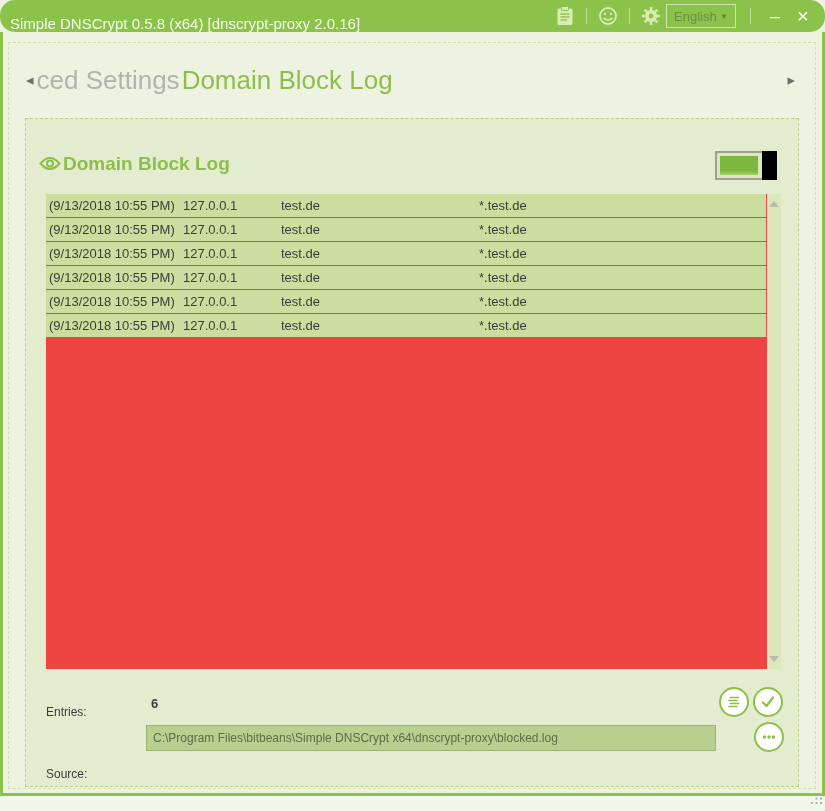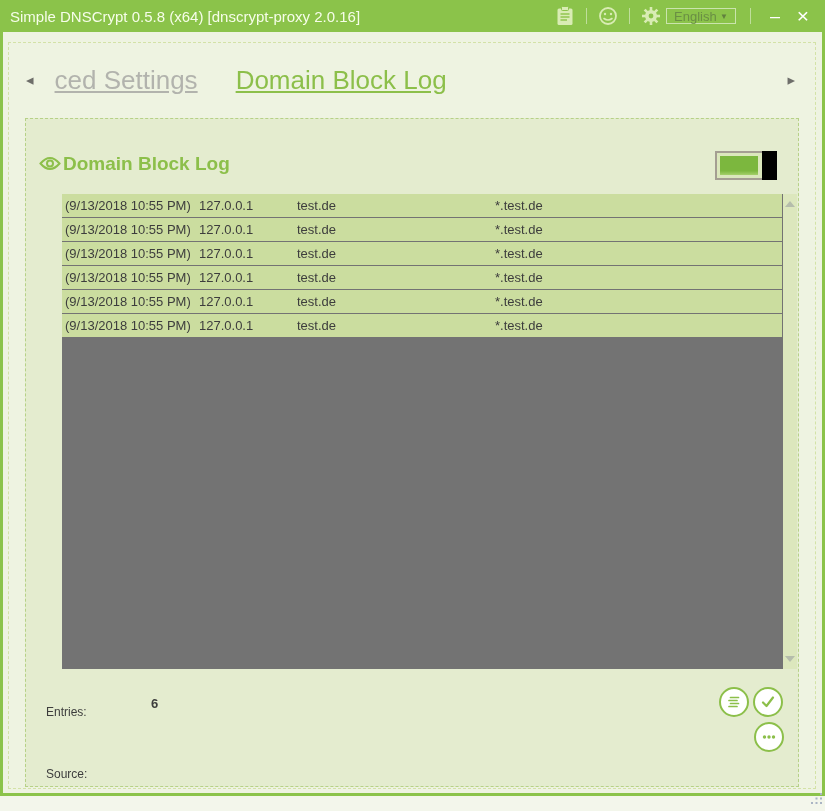--- a/index.html
+++ b/index.html
@@ -1,26 +1,26 @@
 <!DOCTYPE html>
 <html><head>
 <meta charset="utf-8">
 <style>
   * { margin:0; padding:0; box-sizing:border-box; }
   html,body { width:825px; height:811px; font-family:"Liberation Sans", sans-serif; }
   .window { position:relative; width:825px; height:811px; background:#eef3e1; overflow:hidden; }
 
   
   .titlebar { position:absolute; top:0; left:0; width:825px; height:32px;
-    background:#8bc34a; display:flex; align-items:center; }
+    background:#8bc34a; display:flex; align-items:flex-end;border-radius:15px; }
   .win-title { color:#f6fde9; font-size:15px; margin-left:10px; white-space:nowrap; }
   .tb-right { margin-left:auto; display:flex; align-items:center; margin-right:8px; height:100%; }
   .tb-icon { width:22px; height:22px; display:flex; align-items:center; justify-content:center; cursor:pointer; }
   .tb-sep { width:1px; height:16px; background:rgba(255,255,255,0.45); margin:0 10px; }
-  .lang-box { display:flex; align-items:center; justify-content:space-between; width:70px; height:16px;
+  .lang-box { display:flex; align-items:center; justify-content:space-between; width:70px; height:24px;
     border:1px solid rgba(255,255,255,0.55); padding:0 7px; margin:0 4px; cursor:pointer; }
   .lang-box .lang-label { color:#6a8f44; font-size:13px; }
   .lang-box .caret { color:#61813e; font-size:8px; }
   .tb-btn { color:#ffffff; width:28px; height:26px; display:flex; align-items:center; justify-content:center;
     cursor:pointer; font-size:18px; }
   .tb-btn.close { font-size:21px; }
 
   
   .frame-left  { position:absolute; left:0;  top:32px; bottom:18px; width:3px; background:#8bc34a; }
   .frame-right { position:absolute; right:0; top:32px; bottom:18px; width:3px; background:#8bc34a; }
@@ -29,37 +29,37 @@
   .grip { position:absolute; right:2px; bottom:2px; }
 
   .outer-dashed { position:absolute; left:8px; right:9px; top:42px; bottom:22px;
     border:1px dashed #d3e2a6; pointer-events:none; }
 
   
   .tabbar { position:absolute; left:26px; right:26px; top:58px; height:44px;
     display:flex; align-items:center; }
   .tab-arrow { color:#6e6e6a; font-size:15px; cursor:pointer; margin-right:2px; }
   .tab-arrow.right { position:absolute; right:2px; }
-  .tab { font-size:26px; font-weight:400; color:#b2b3ad; margin:0 19px; white-space:nowrap; cursor:pointer;text-decoration:underline; }
+  .tab { font-size:26px; font-weight:400; color:#b2b3ad; margin:0 1px; white-space:nowrap; cursor:pointer; }
   .tab.active { color:#8cbf4a; }
 
   
   .panel { position:absolute; left:25px; top:118px; width:774px; height:669px;
     background:#e4eccf; border:1px dashed #b6d187; }
 
   .eye { position:absolute; left:13px; top:37px; }
   .panel-title { position:absolute; left:37px; top:34px; font-size:19px; font-weight:bold; color:#8cbf4a; }
 
   .toggle { position:absolute; left:689px; top:32px; width:62px; height:29px;
     border:2px solid #a49e92; background:#dbe7bc; padding:2px; cursor:pointer; }
   .toggle-fill { position:absolute; left:3px; top:3px; bottom:3px; right:17px;
     background:linear-gradient(#7cb73e 78%, #a5d06a); }
   .toggle-knob { position:absolute; top:-2px; bottom:-2px; right:-2px; width:15px; background:#000; }
 
-  .listbox { position:absolute; left:36px; top:75px; width:735px; height:475px; background:#737373; }
+  .listbox { position:absolute; left:20px; top:75px; width:735px; height:475px; background:#ef4444; }
   .rows { position:absolute; left:0; top:0; right:15px; }
   .row { height:23px; margin-bottom:1px; background:#cbdd9f; display:grid;
     grid-template-columns:134px 98px 198px 1fr; align-items:center; padding-left:3px;
     font-size:13px; color:#3d3d3d; cursor:default; }
   .row span { white-space:nowrap; overflow:hidden; }
   .scrollbar { position:absolute; right:0; top:0; bottom:0; width:14px; background:#dce7bd; cursor:pointer; }
   .arr { position:absolute; left:2px; width:0; height:0; border-left:5px solid transparent; border-right:5px solid transparent; }
   .arr.up { top:7px; border-bottom:6px solid #b5bdab; }
   .arr.down { bottom:7px; border-top:6px solid #b5bdab; }
 
@@ -214,20 +214,21 @@
       </div>
       <div class="scrollbar">
         <div class="arr up"></div>
         <div class="arr down"></div>
       </div>
     </div>
 
     <span class="entries-label">Entries:</span>
     <span class="entries-value">6</span>
     <span class="source-label">Source:</span>
+    <input class="source-box" readonly="" value="C:\Program Files\bitbeans\Simple DNSCrypt x64\dnscrypt-proxy\blocked.log" style="">
 
     <div class="circle-btn btn-lines">
       <svg width="18" height="18" viewBox="0 0 18 18">
         <g stroke="#8cbf4a" stroke-width="1.7" stroke-linecap="round">
           <line x1="5.5" y1="4.5" x2="13.5" y2="4.5"></line>
           <line x1="4" y1="7.5" x2="12" y2="7.5"></line>
           <line x1="5.5" y1="10.5" x2="13.5" y2="10.5"></line>
           <line x1="4" y1="13.5" x2="12" y2="13.5"></line>
         </g>
       </svg>

